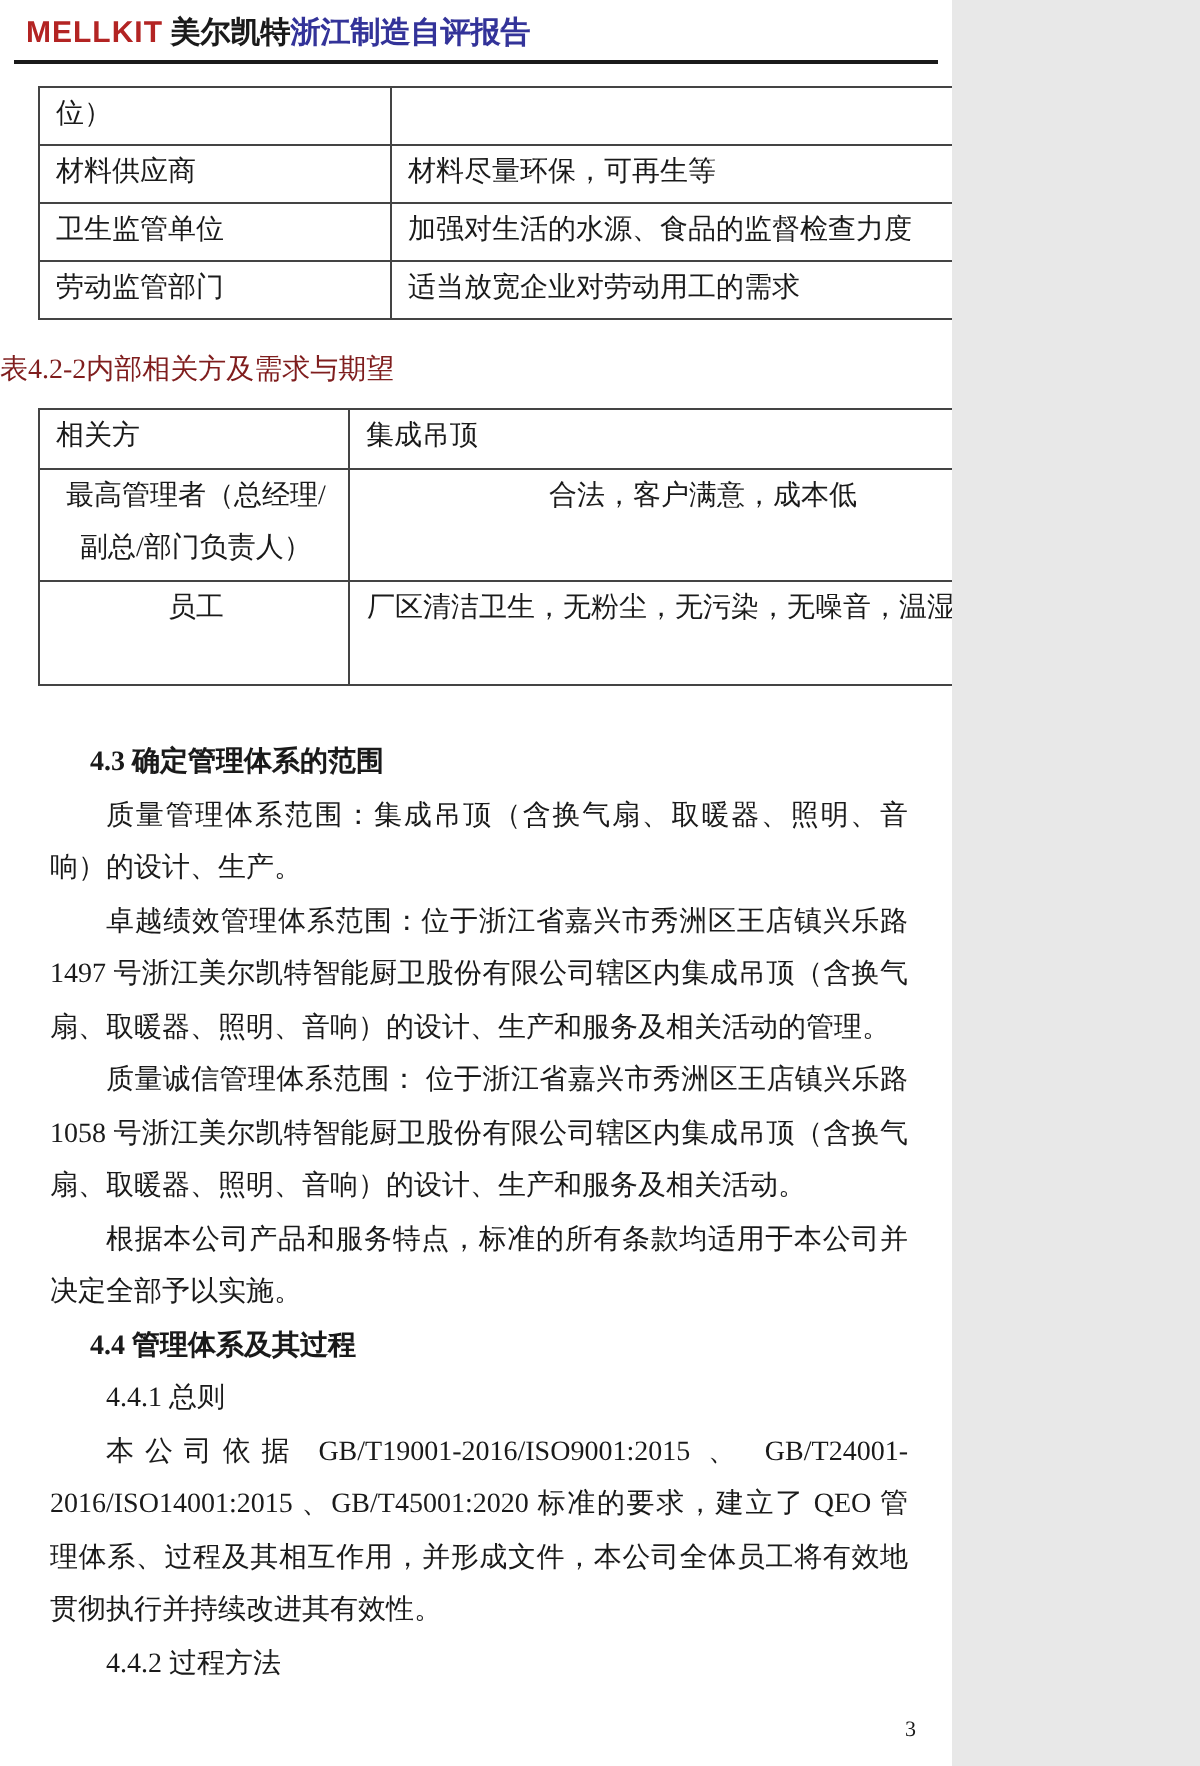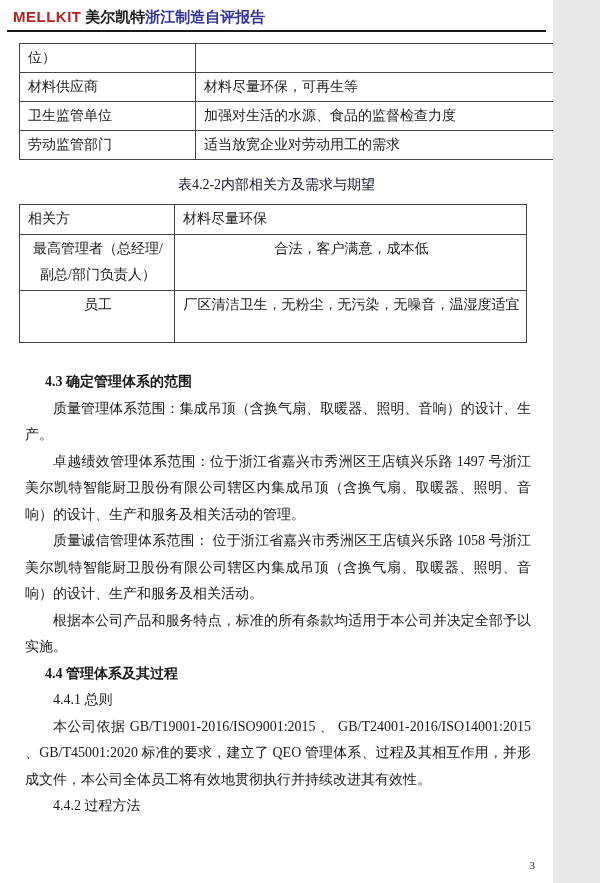--- a/index.html
+++ b/index.html
@@ -1,19 +1,19 @@
 <!DOCTYPE html>
 <html><head>
 <meta charset="utf-8">
 <style>
   * { margin:0; padding:0; box-sizing:border-box; }
   html,body { background:#e8e8e8; }
   .page {
     position:relative;
-    width:553px; height:883px;
+    width:476px; height:883px;
     background:#ffffff;
     font-family:"Liberation Serif", serif;
     color:#1a1a1a;
     overflow:hidden;
   }
   
   .doc-header {
     margin:0 7px;
     padding:8px 6px 4px 6px;
     border-bottom:2px solid #1a1a1a;
@@ -38,23 +38,22 @@
   .table1 { margin:11px 0 0 19px; width:563px; }
   .table1 td { height:26px; }
   .table1 .col-label { width:176px; }
   .table2 { margin:10px 0 0 19px; width:508px;font-family:Liberation Serif, serif; }
   .table2 .col-label { width:155px; }
   .table2 td, .table2 th { line-height:26px; vertical-align:top; padding-top:1px; }
   .table2 .hdr-row th { height:27px; }
   .table2 .body-row td { height:52px;text-align:center; }
   .caption {
     margin-top:16px;
-    text-align:center;
     font-size:14px;
-    color:#0f172a;
+    color:#7f1d1d;
   }
   
   .content {
     margin:26px 22px 0 25px;
     font-size:14px;
     line-height:26.5px;
     text-align:justify;
   }
   .h-sec { font-weight:bold; font-size:14px;margin-left:20px; }
   .h-sub { font-weight:normal; text-indent:2em; }
@@ -96,21 +95,21 @@
       </tr>
     </tbody>
   </table>
 
   <div class="caption">表4.2-2内部相关方及需求与期望</div>
 
   <table class="table2">
     <tbody>
       <tr class="hdr-row">
         <th class="col-label">相关方</th>
-        <th>材料尽量环保</th>
+        <th>集成吊顶</th>
       </tr>
       <tr class="body-row">
         <td class="col-label">最高管理者（总经理/副总/部门负责人）</td>
         <td>合法，客户满意，成本低</td>
       </tr>
       <tr class="body-row">
         <td class="col-label">员工</td>
         <td>厂区清洁卫生，无粉尘，无污染，无噪音，温湿度适宜</td>
       </tr>
     </tbody>

